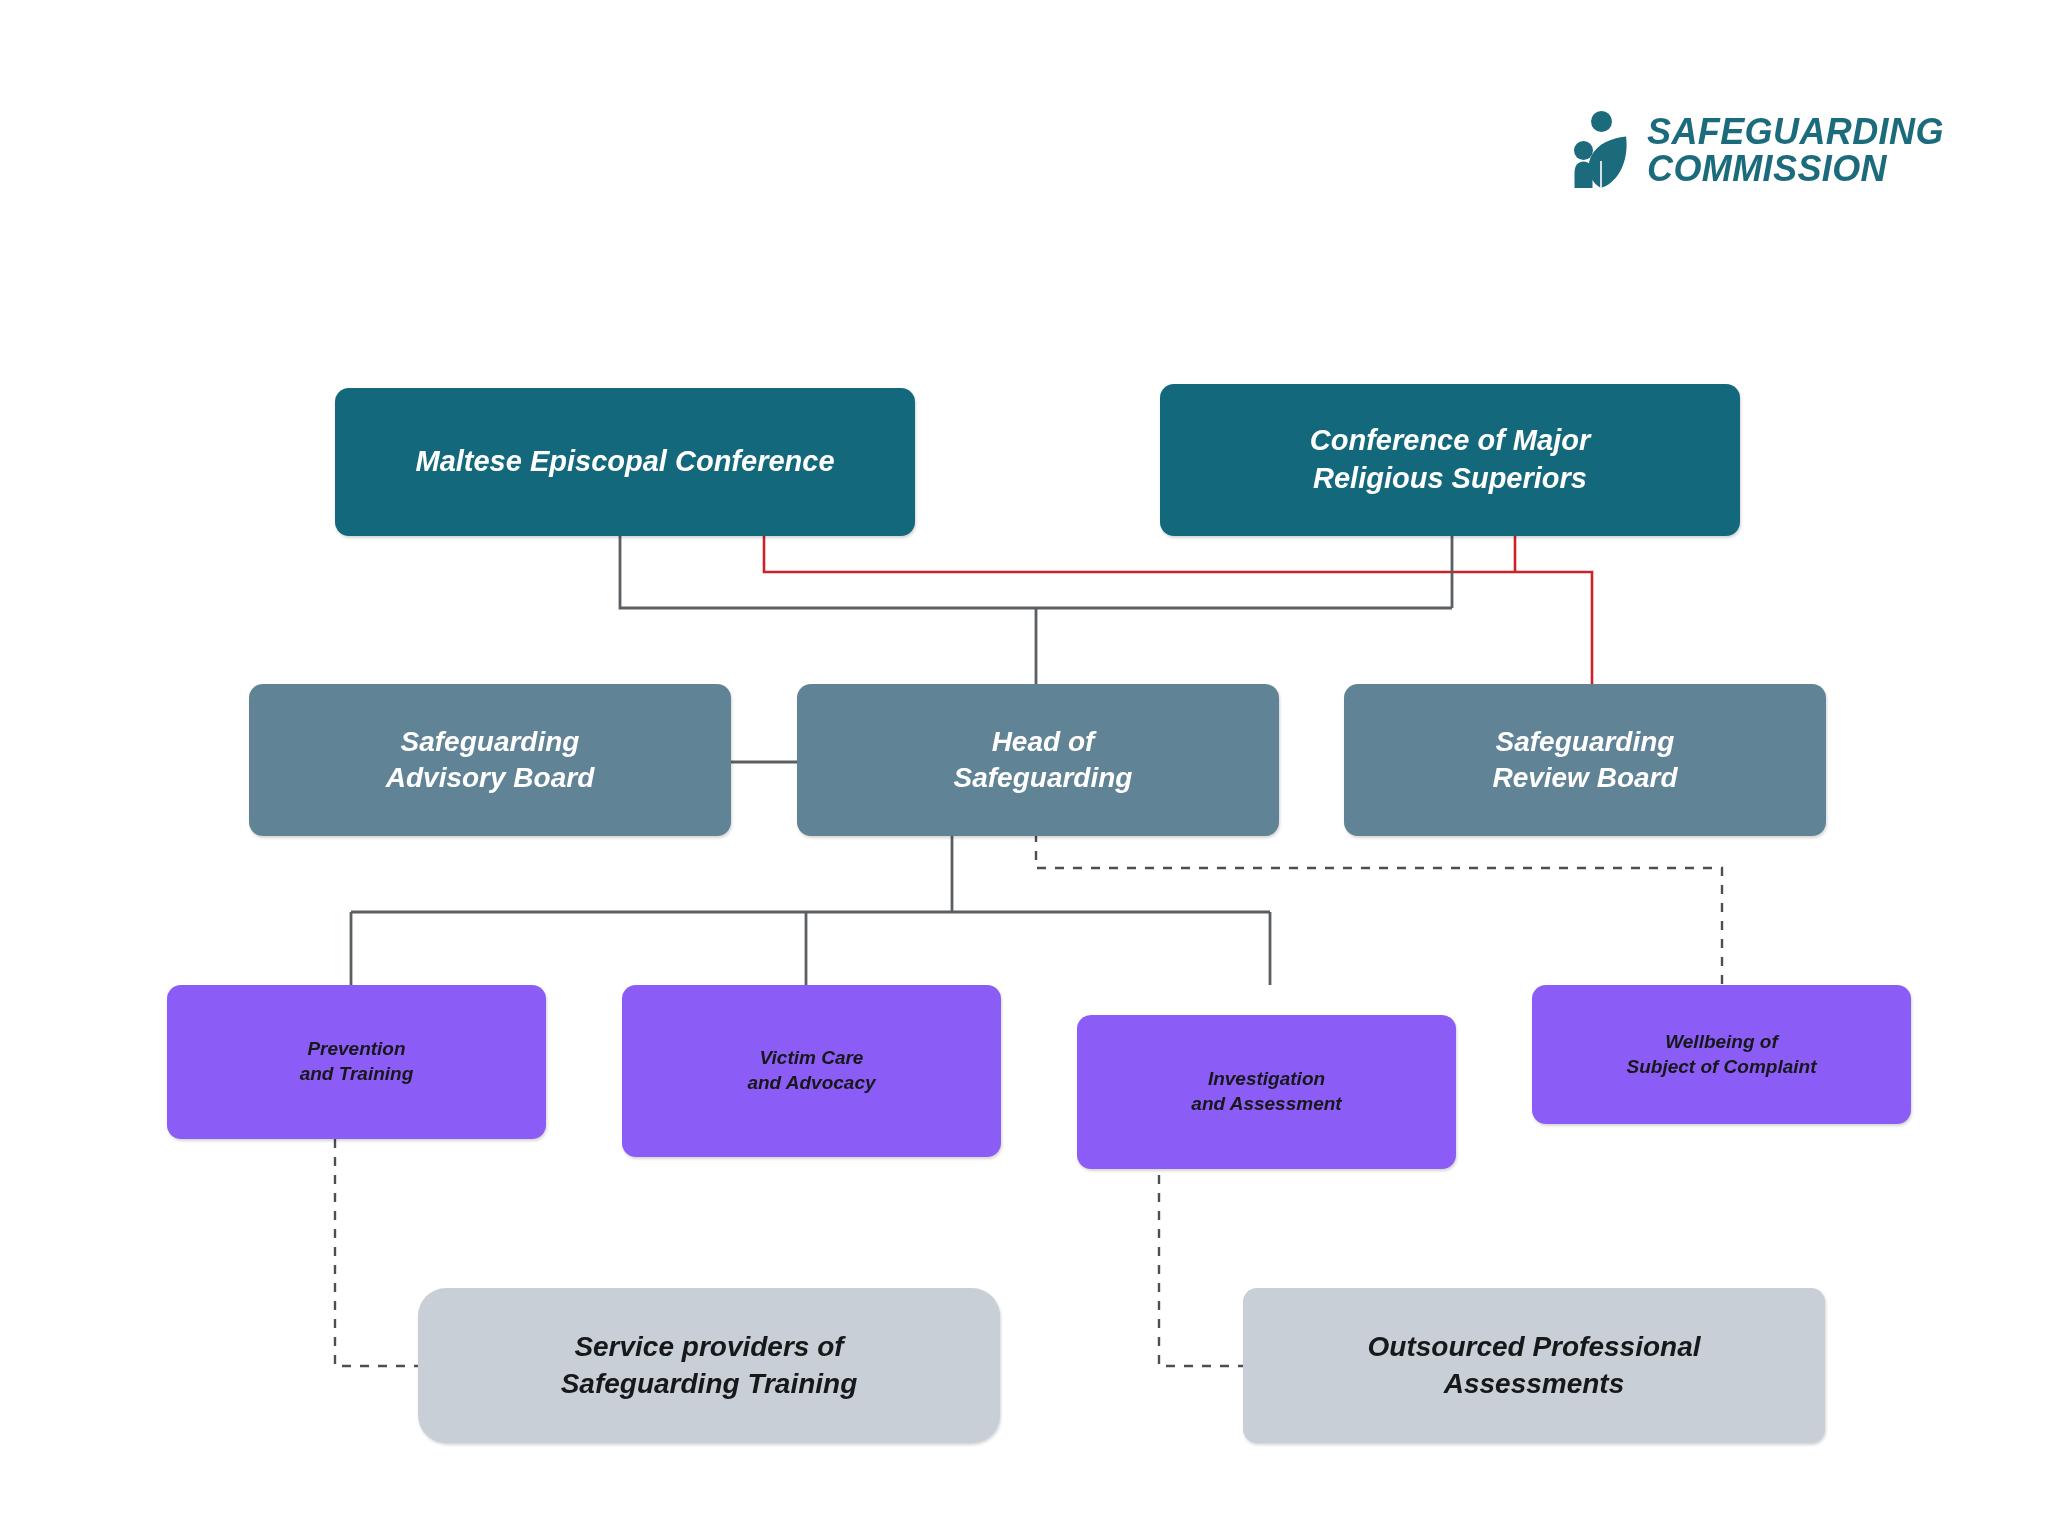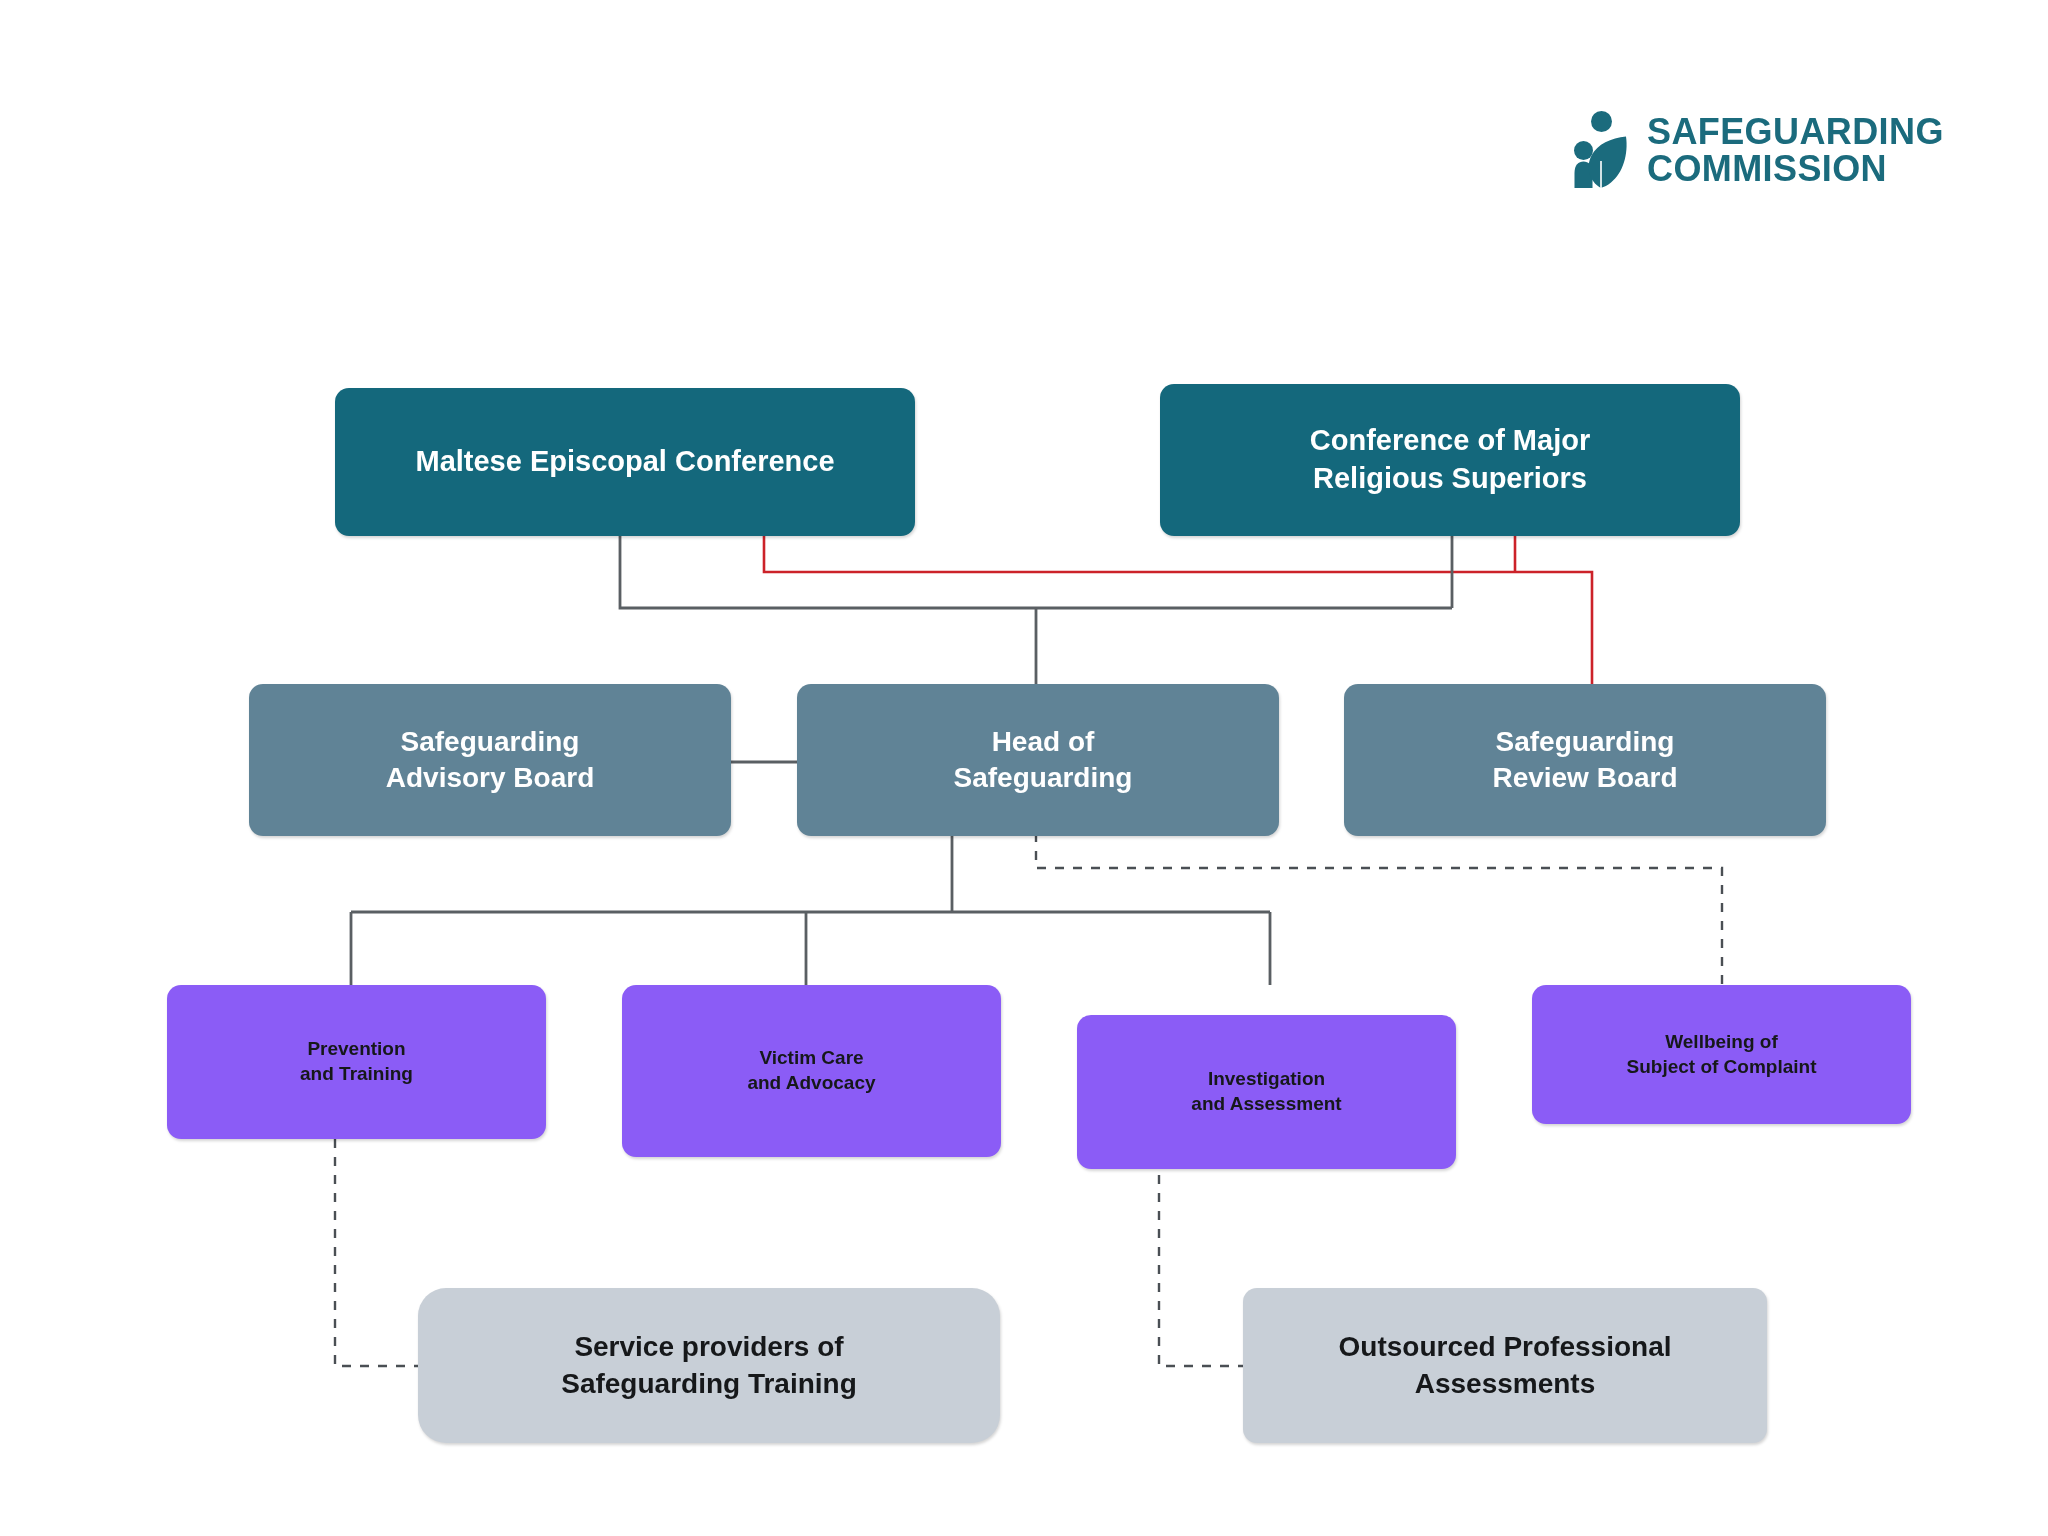--- a/index.html
+++ b/index.html
@@ -9,20 +9,21 @@
   }
   body {
     font-family: "Liberation Sans", sans-serif;
   }
   #canvas {
     position: relative;
     width: 2048px;
     height: 1536px;
     background: #ffffff;
     overflow: hidden;
+    font-style: italic;
   }
 
   
   #logo {
     position: absolute;
     left: 1573px;
     top: 105px;
     width: 350px;
     height: 90px;
     display: flex;
@@ -162,16 +163,16 @@
 
   <div class="node tier-3" style="left:1077px; top:985px; width:379px; height:154px;margin-top:30px;">Investigation
 and Assessment</div>
 
   <div class="node tier-3" style="left:1532px; top:985px; width:379px; height:139px;">Wellbeing of
 Subject of Complaint</div>
 
   <div class="node tier-4" style="left:418px; top:1288px; width:582px; height:155px;border-radius:28px;">Service providers of
 Safeguarding Training</div>
 
-  <div class="node tier-4" style="left:1243px; top:1288px; width:524px; height:155px;">Outsourced Professional
+  <div class="node tier-4" style="left:1243px; top:1288px; width:582px; height:155px;">Outsourced Professional
 Assessments</div>
 
 </div>
 
 </body></html>

